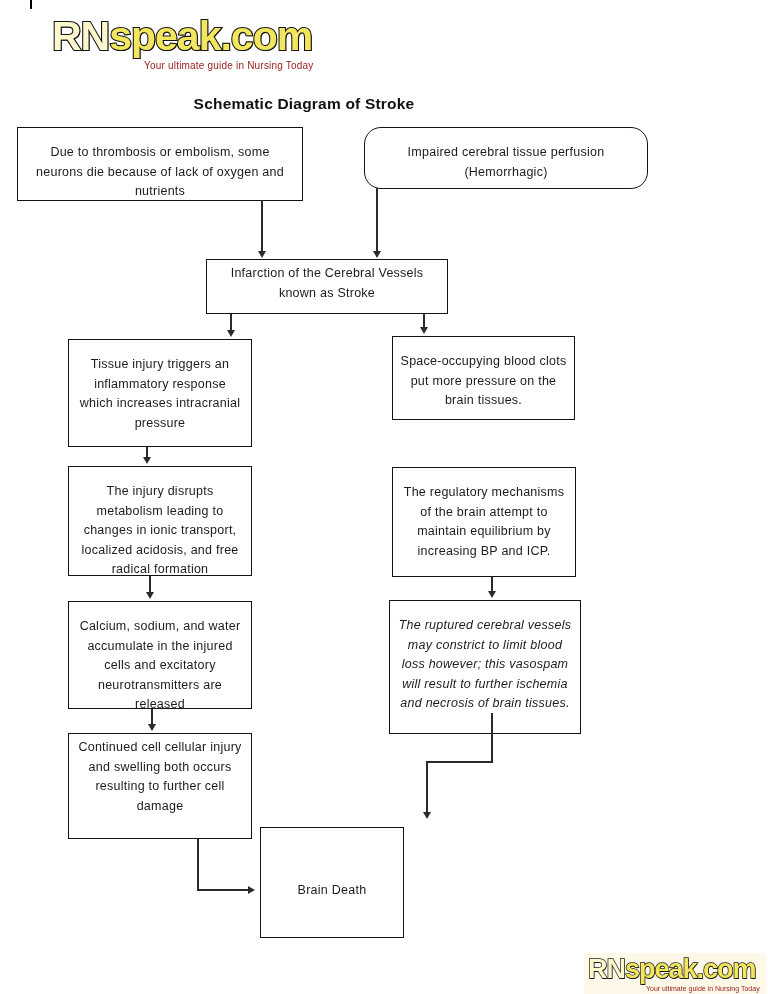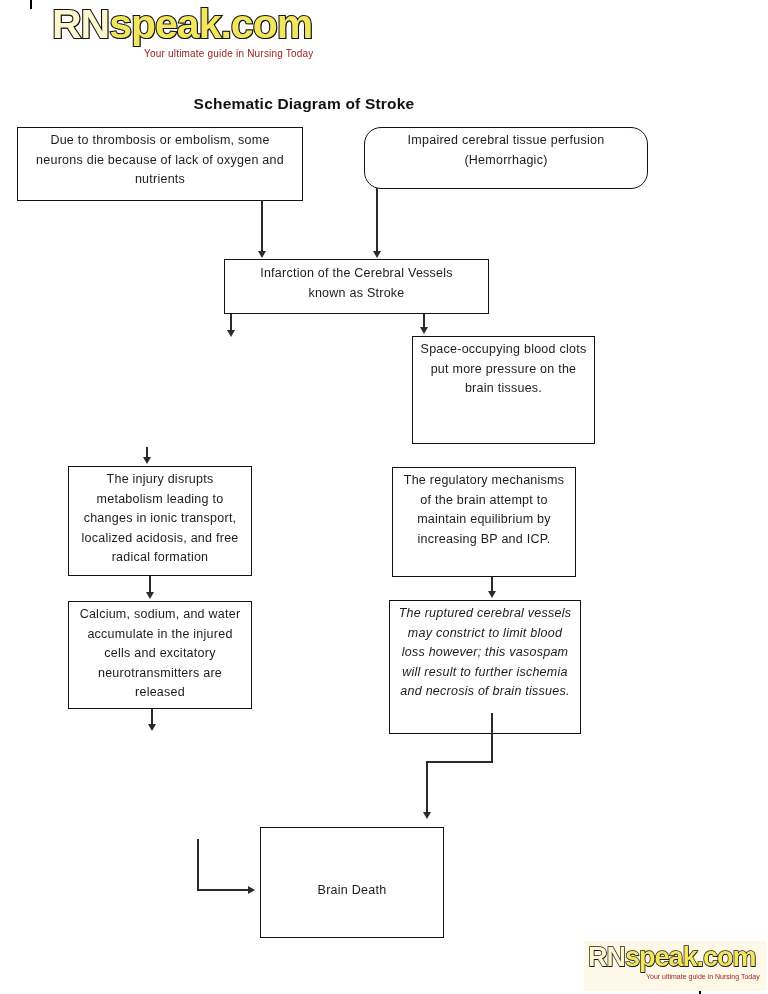--- a/index.html
+++ b/index.html
@@ -3,21 +3,21 @@
 <meta charset="utf-8">
 <title>Schematic Diagram of Stroke</title>
 <style>
   html,body { margin:0; padding:0; background:#fff; }
   .canvas {
     position:relative; width:768px; height:994px; background:#ffffff;
     font-family:"Liberation Sans", sans-serif; overflow:hidden;
   }
 
   
-  .logo { position:absolute; }
+  .logo { position:absolute;margin-top:12px; }
   .logo-top { left:52px; top:4px; width:260px; height:62px; }
   .logo-bottom { left:584px; top:941px; width:182px; height:50px; background:#fdf8e8; }
   .brand {
     font-weight:bold; line-height:1; letter-spacing:-1px; white-space:nowrap;
     -webkit-text-stroke:2.2px #151515; paint-order:stroke fill;
     text-shadow:1px 1px 0 #151515;
   }
   .logo-top .brand { font-size:41px; }
   .logo-bottom .brand { font-size:27px; -webkit-text-stroke:1.4px #151515; text-shadow:0.5px 0.5px 0 #151515; margin-left:4px; margin-top:3px; }
   .brand-rn { color:#fcf7cd; }
@@ -30,33 +30,33 @@
   .title {
     position:absolute; left:0; top:95px; width:608px; text-align:center;
     font-size:15.5px; font-weight:bold; color:#111; letter-spacing:0.2px;
   }
 
   
   .box {
     position:absolute; box-sizing:border-box; background:#fff;
     border:1.5px solid #131313; color:#1c1c1c; text-align:center;
     font-size:12.5px; line-height:19.5px; letter-spacing:0.25px;
-    white-space:pre-line; padding-top:3px;
+    white-space:pre-line; padding-top:15px;
   }
   .b-thrombosis { left:17px;  top:127px; width:286px; height:74px; }
   .b-perfusion  { left:364px; top:127px; width:284px; height:62px;border-radius:17px; }
-  .b-infarction { left:224px; top:259px; width:265px; height:55px; padding-top:4px; }
+  .b-infarction { left:206px; top:259px; width:242px; height:55px; padding-top:4px; }
   .b-tissue     { left:68px;  top:339px; width:184px; height:108px; }
-  .b-clots      { left:412px; top:336px; width:183px; height:108px; }
+  .b-clots      { left:392px; top:336px; width:183px; height:84px; }
   .b-injury     { left:68px;  top:466px; width:184px; height:110px; }
   .b-regulatory { left:392px; top:467px; width:184px; height:110px; }
   .b-calcium    { left:68px;  top:601px; width:184px; height:108px; }
   .b-ruptured   { left:389px; top:600px; width:192px; height:134px;font-style:italic; }
   .b-continued  { left:68px;  top:733px; width:184px; height:106px; padding-top:4px; }
-  .b-death      { left:260px; top:827px; width:184px; height:111px;
+  .b-death      { left:260px; top:827px; width:144px; height:111px;
                   display:flex; align-items:center; justify-content:center; padding-top:16px; }
 
   
   .seg { position:absolute; background:#2b2b2b; }
   .vseg { width:2px; }
   .hseg { height:2px; }
   .head-down {
     position:absolute; width:0; height:0;
     border-left:4.5px solid transparent; border-right:4.5px solid transparent;
     border-top:7px solid #2b2b2b;
@@ -87,20 +87,24 @@
 
   <div class="title">Schematic Diagram of Stroke</div>
 
   <div class="box b-thrombosis">Due to thrombosis or embolism, some
 neurons die because of lack of oxygen and
 nutrients</div>
   <div class="box b-perfusion">Impaired cerebral tissue perfusion
 (Hemorrhagic)</div>
   <div class="box b-infarction">Infarction of the Cerebral Vessels
 known as Stroke</div>
+  <div class="box b-tissue">Tissue injury triggers an
+inflammatory response
+which increases intracranial
+pressure</div>
   <div class="box b-clots">Space-occupying blood clots
 put more pressure on the
 brain tissues.</div>
   <div class="box b-injury">The injury disrupts
 metabolism leading to
 changes in ionic transport,
 localized acidosis, and free
 radical formation</div>
   <div class="box b-regulatory">The regulatory mechanisms
 of the brain attempt to
@@ -109,20 +113,24 @@
   <div class="box b-calcium">Calcium, sodium, and water
 accumulate in the injured
 cells and excitatory
 neurotransmitters are
 released</div>
   <div class="box b-ruptured">The ruptured cerebral vessels
 may constrict to limit blood
 loss however; this vasospam
 will result to further ischemia
 and necrosis of brain tissues.</div>
+  <div class="box b-continued">Continued cell cellular injury
+and swelling both occurs
+resulting to further cell
+damage</div>
   <div class="box b-death">Brain Death</div>
 
   <div class="seg vseg" style="left:261px; top:200px; height:52px;"></div>
   <div class="head-down" style="left:257.5px; top:251px;"></div>
 
   <div class="seg vseg" style="left:376px; top:188px; height:64px;"></div>
   <div class="head-down" style="left:372.5px; top:251px;"></div>
 
   <div class="seg vseg" style="left:230px; top:314px; height:17px;"></div>
   <div class="head-down" style="left:226.5px; top:330px;"></div>

